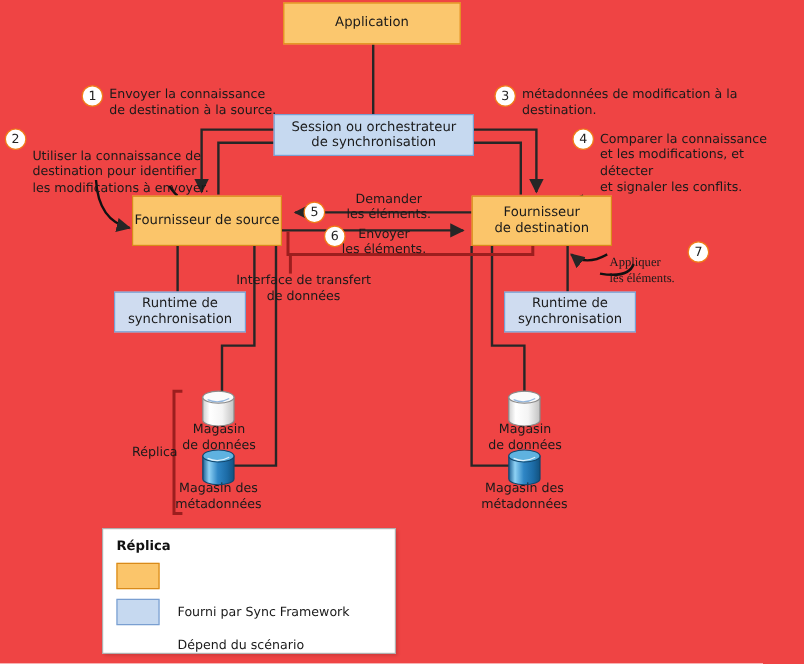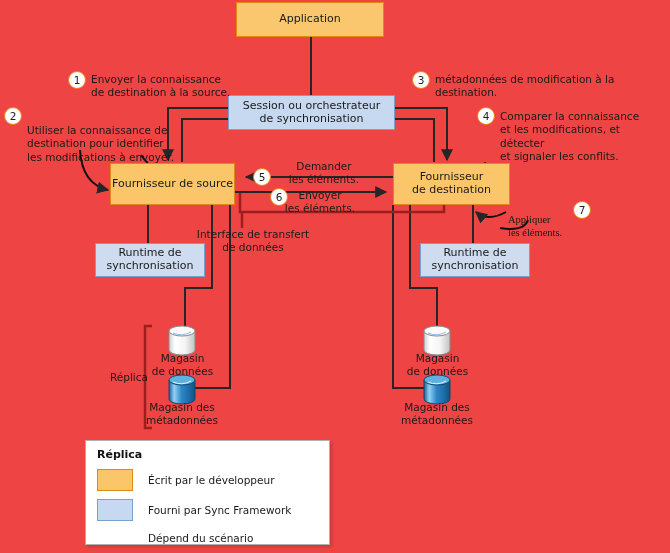--- a/index.html
+++ b/index.html
@@ -233,21 +233,20 @@
   <div class="lbl" style="left:508px;top:213px;width:80px;font-family:Liberation Serif, serif;">
     <div>Appliquer</div>
     <div>les éléments.</div>
   </div>
 
   <div class="legend">
     <div class="legend-title">Réplica</div>
     <div class="legend-row" style="top:28px;">
       <div class="sw sw-dev"></div>
     </div>
-    <div class="legend-text" style="top:33px;">Écrit par le développeur</div>
     <div class="legend-row" style="top:58px;">
       <div class="sw sw-fw"></div>
     </div>
     <div class="legend-text" style="top:63px;">Fourni par Sync Framework</div>
     <div class="legend-text" style="top:91px;">Dépend du scénario</div>
   </div>
 
 </div>
 
 </body></html>

